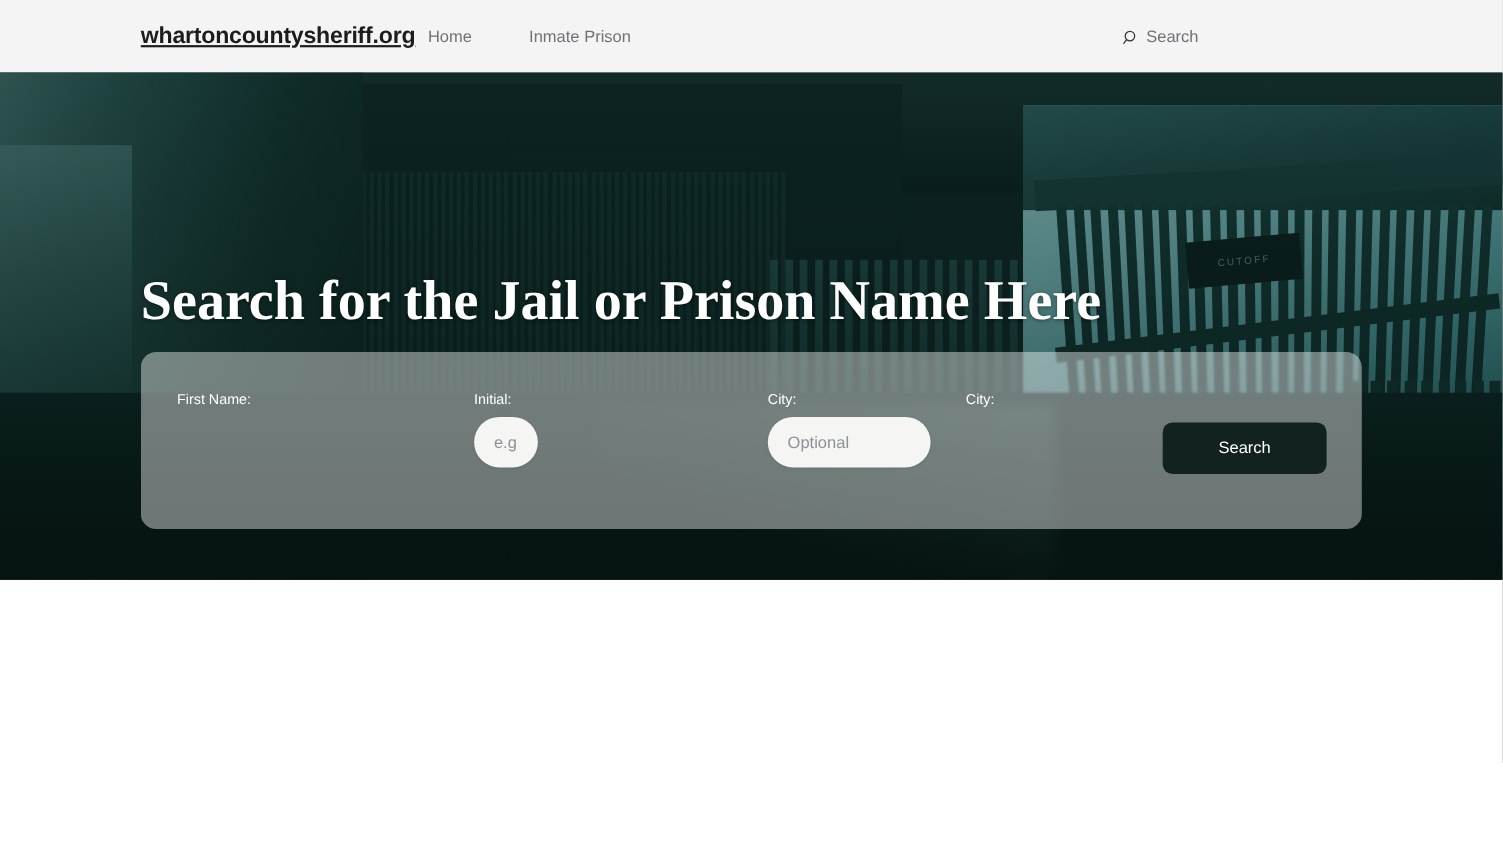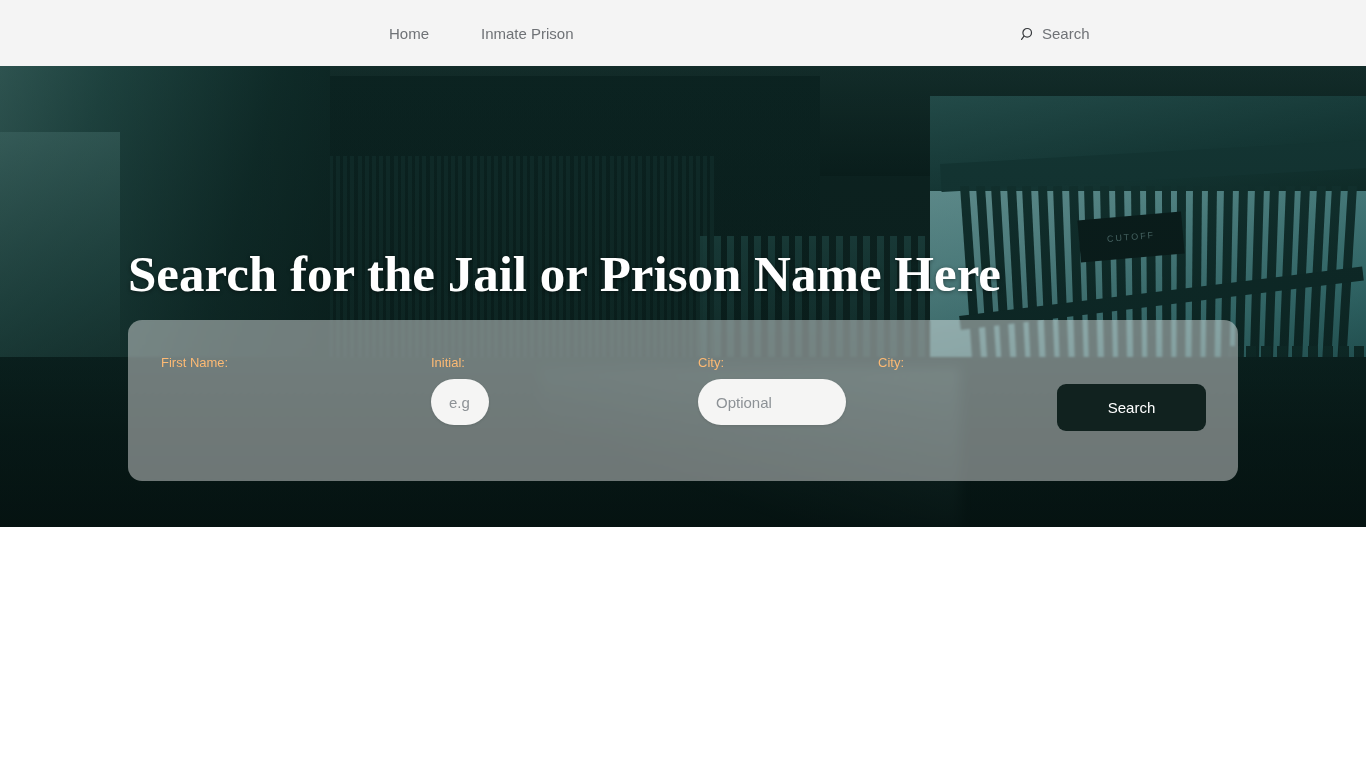--- a/index.html
+++ b/index.html
@@ -199,21 +199,21 @@
     background: rgba(255,255,255,.42);
     border-radius: 14px;
     backdrop-filter: blur(1px);
   }
   .field {
     position: absolute;
   }
   .field label {
     display: block;
     font-size: 13px;
-    color: #fdba74;
+    color: #ffffff;
     line-height: 17px;
     margin-bottom: 8px;
     white-space: nowrap;
   }
   .field input,
   .field select {
     display: block;
     height: 46px;
     border: none;
     border-radius: 23px;
@@ -269,20 +269,21 @@
   .main {
     position: relative;
     width: 1366px;
     background: #ffffff;
   }
 </style>
 </head>
 <body>
 
 <header class="site-header">
+  <a class="brand" href="#">whartoncountysheriff.org</a>
 
   <a class="nav-link nav-home" href="#">Home</a>
   <a class="nav-link nav-inmate" href="#">Inmate Prison</a>
 
   <div class="header-search">
     <span class="mag">
       <svg width="15" height="15" viewBox="0 0 15 15">
         <circle cx="6.2" cy="5.8" r="4.3" fill="none" stroke="#35383b" stroke-width="1.2"></circle>
         <line x1="3.0" y1="9.2" x2="0.6" y2="12.4" stroke="#35383b" stroke-width="1.2" stroke-linecap="round"></line>
       </svg>

